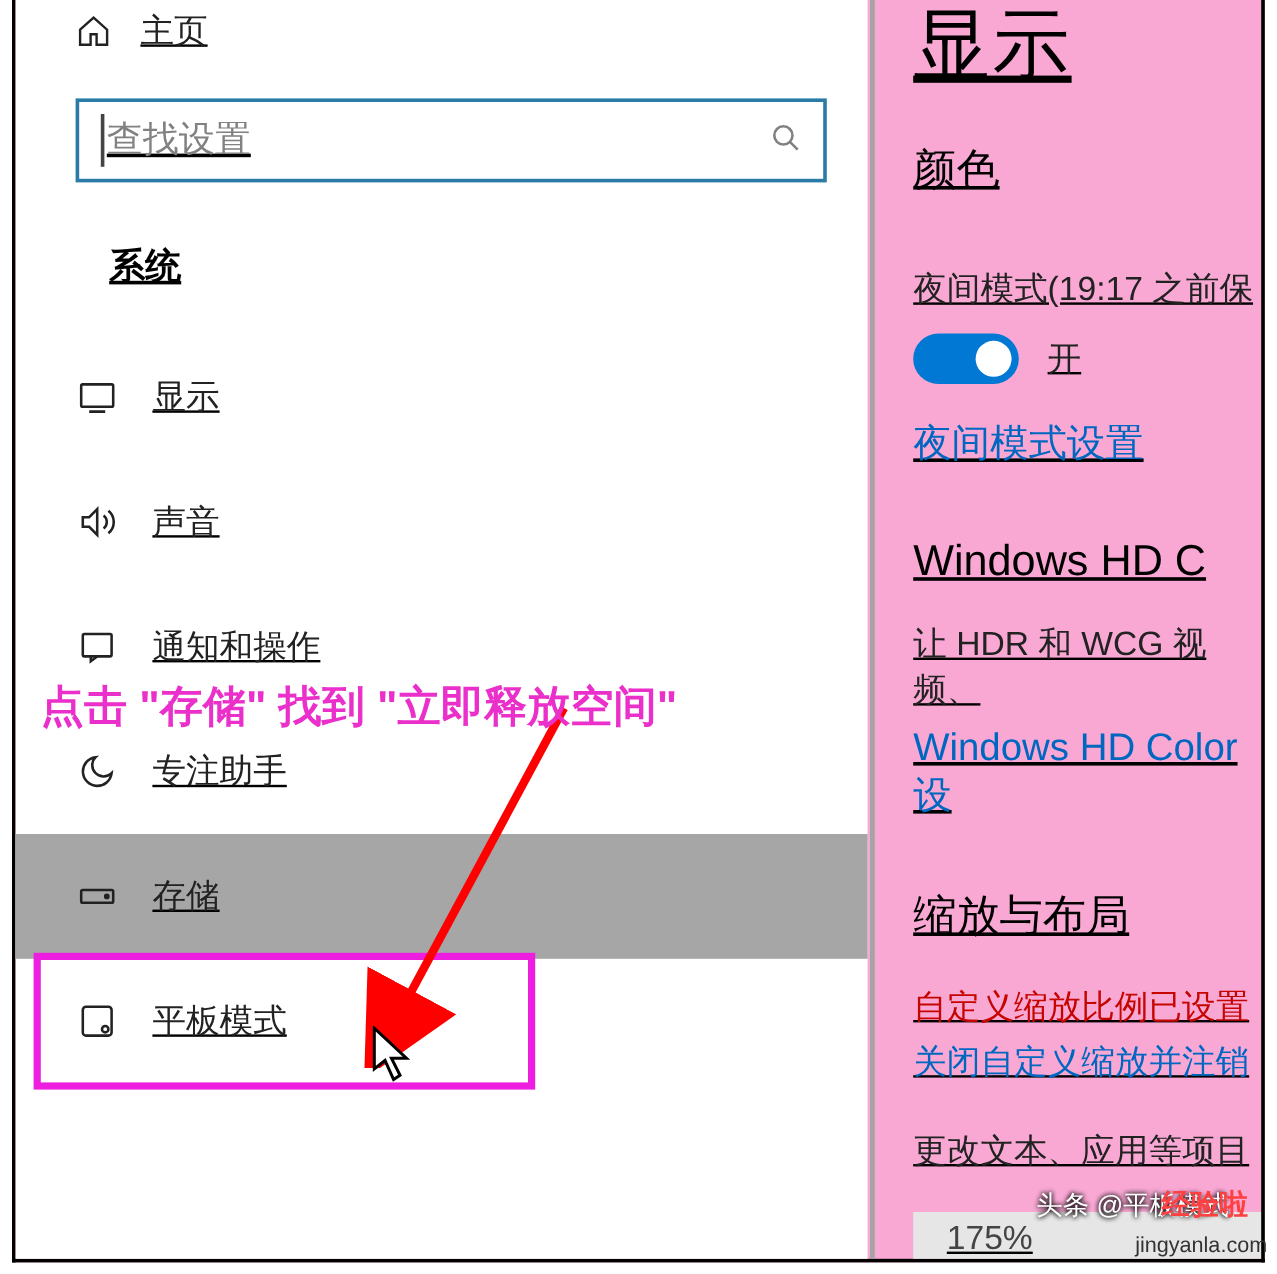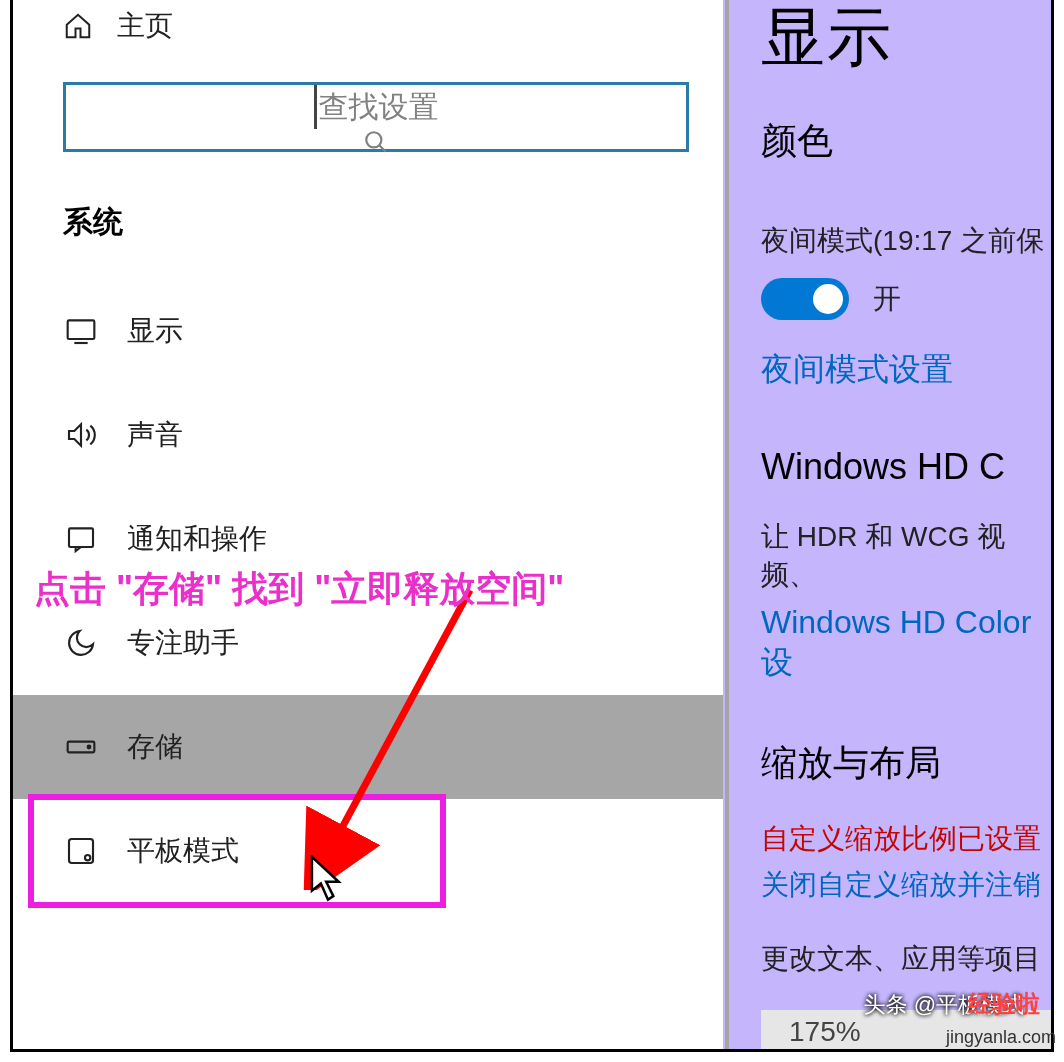--- a/index.html
+++ b/index.html
@@ -9,21 +9,22 @@
   font-family: "Microsoft YaHei", "Segoe UI", sans-serif;
   background: #fff;
   position: relative;
   overflow: hidden;
 }
 .outer-frame {
   position: absolute;
   top: 0; left: 10px; right: 10px; bottom: 10px;
   border: 3px solid #000;
   border-top: none;
-  background: #c4b5fd;
+  background: #f9a8d4;
+  text-decoration: underline;
 }
 .layout {
   display: flex;
   width: 100%;
   height: 100%;
 }
 .sidebar {
   width: 710px;
   height: 100%;
   background: #fff;
@@ -42,39 +43,38 @@
   margin-left: 24px;
 }
 .search-box {
   margin: 30px 34px 0 50px;
   height: 70px;
   border: 3px solid #2a7ba5;
   display: flex;
   align-items: center;
   padding: 0 18px 0 18px;
   background: #fff;
-  flex-direction: column;
 }
 .search-placeholder {
   flex: 1;
   font-size: 30px;
   color: #818181;
   border-left: 3px solid #444;
   padding-left: 2px;
   height: 44px;
   line-height: 44px;
 }
 .search-icon {
   color: #818181;
 }
 .sidebar-section {
   font-size: 30px;
   color: #000;
   font-weight: 600;
-  padding: 50px 0 36px 50px;
+  padding: 50px 0 36px 78px;
 }
 .nav-item {
   display: flex;
   align-items: center;
   height: 104px;
   padding-left: 50px;
   font-size: 28px;
   color: #222;
   position: relative;
 }

